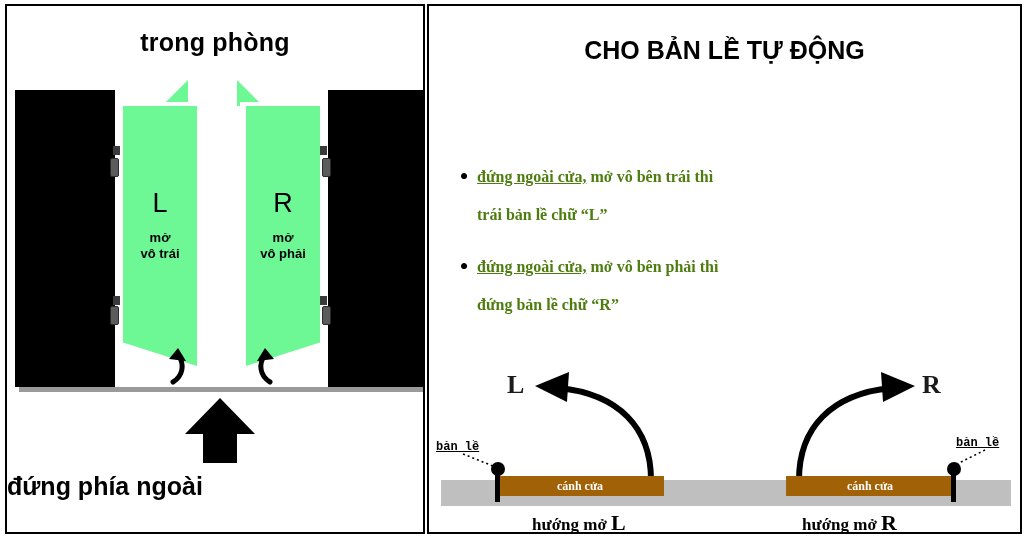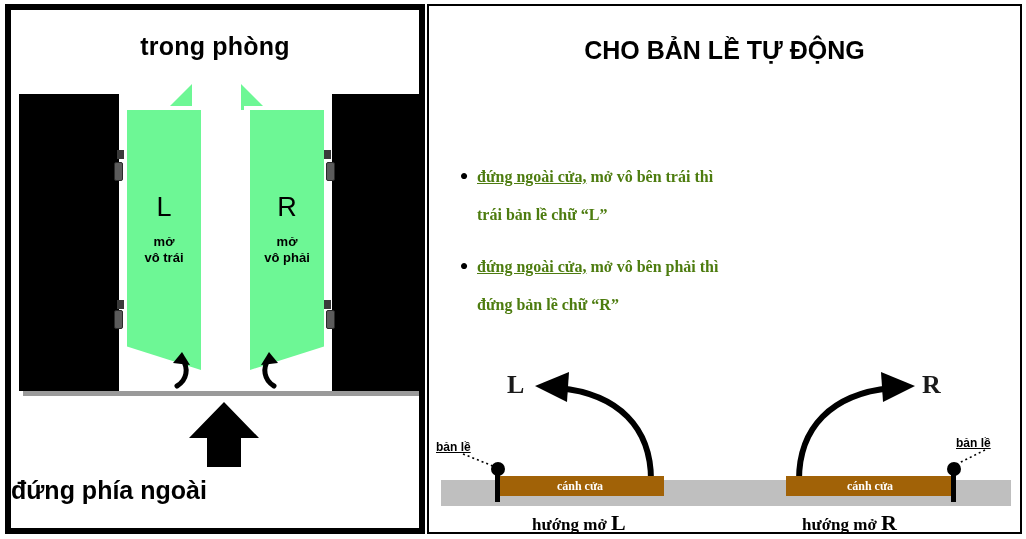--- a/index.html
+++ b/index.html
@@ -8,21 +8,21 @@
     background: #ffffff;
     font-family: "Liberation Sans", sans-serif;
     overflow: hidden;
   }
   #root { position: relative; width: 1026px; height: 539px; background: #fff; }
 
   
   #left-panel {
     position: absolute; left: 5px; top: 4px;
     width: 420px; height: 530px;
-    border: 6px solid #000000;
+    border: 2px solid #000000;
     background: #ffffff;
     overflow: hidden;
   }
   #label-trong-phong {
     position: absolute; left: 0; top: 22px; width: 100%;
     text-align: center;
     font-size: 25px; font-weight: bold; color: #000;
     letter-spacing: .2px;
   }
   #wall-black {
@@ -160,21 +160,21 @@
     background: #000; top: 104px;
   }
   .pivot-stem {
     position: absolute; width: 5px; height: 30px; background: #000; top: 114px;
   }
   #pivot-l { left: 62px; }  #pivot-stem-l { left: 66px; }
   #pivot-r { left: 518px; } #pivot-stem-r { left: 522px; }
 
   .ban-le-label {
     position: absolute;
-    font-family: Liberation Sans, sans-serif; font-size: 12px; font-weight: bold;
+    font-family: Liberation Mono, monospace; font-size: 12px; font-weight: bold;
     color: #000; text-decoration: underline;
   }
   #ban-le-l { left: 7px;  top: 82px; }
   #ban-le-r { left: 527px; top: 78px; }
 
   .big-letter {
     position: absolute; font-family: "Liberation Serif", serif;
     font-size: 26px; font-weight: bold; color: #1a1a1a;
   }
   #big-l { left: 78px;  top: 12px; }

